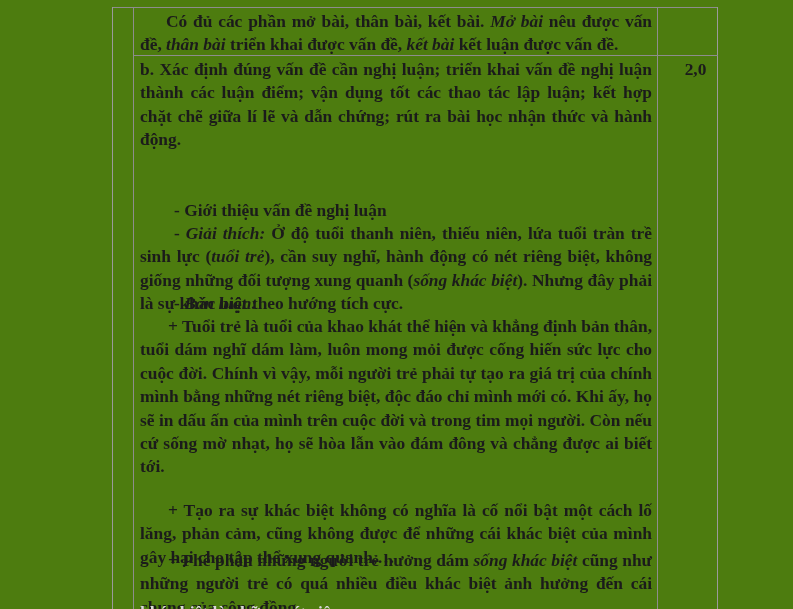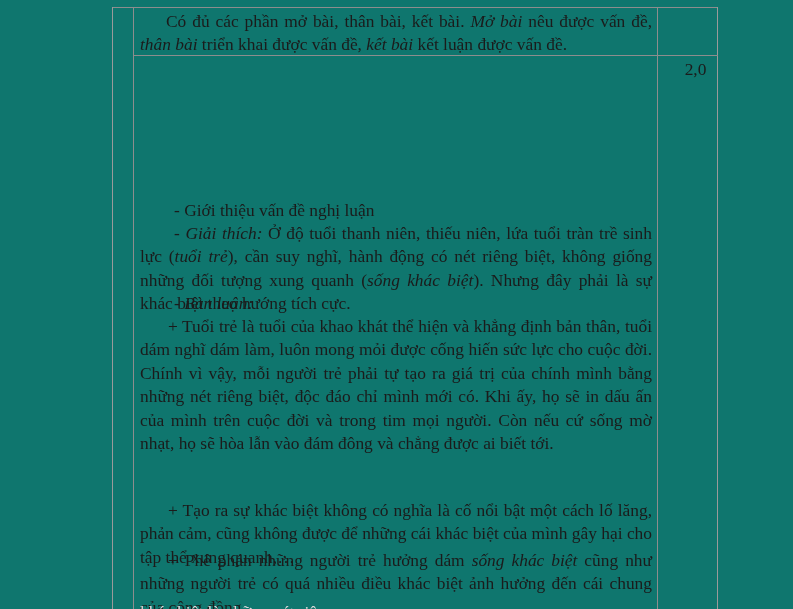--- a/index.html
+++ b/index.html
@@ -13,21 +13,22 @@
     overflow: hidden;
     font-family: "Liberation Serif", "DejaVu Serif", serif;
     color: #1b1b1b;
     position: relative;
   }
 
   
   .scan-page {
     position: absolute;
     inset: 0;
-    background: #0f766e;
+    background: #4d7c0f;
+    font-weight: bold;
   }
 
   
   .frame-top {
     position: absolute;
     left: 112px; top: 7px;
     width: 606px; height: 1px;
     background: #8d8d8d;
   }
   .frame-left-outer {
@@ -129,20 +130,23 @@
   <div class="frame-left-outer"></div>
   <div class="rule-col-left"></div>
   <div class="rule-col-right"></div>
   <div class="frame-right-outer"></div>
   <div class="row-divider"></div>
 
   <div class="cell-body" id="block-a">
     <p class="indent"><span>Có đủ các phần mở bài, thân bài, kết bài. </span><span class="it">Mở bài</span><span> nêu được vấn đề, </span><span class="it">thân bài</span><span> triển khai được vấn đề, </span><span class="it">kết bài</span><span> kết luận được vấn đề.</span></p>
   </div>
 
+  <div class="cell-body" id="block-b">
+    <p>b.  Xác định đúng vấn đề cần nghị luận; triển khai vấn đề nghị luận thành các luận điểm; vận dụng tốt các thao tác lập luận; kết hợp chặt chẽ giữa lí lẽ và dẫn chứng; rút ra bài học nhận thức và hành động.</p>
+  </div>
 
   <div class="score-cell" id="score-b">2,0</div>
 
 
   <div class="cell-body" id="block-explain">
     <p class="dash-item"><span>-  </span><span class="it">Giải thích:</span><span> Ở độ tuổi thanh niên, thiếu niên, lứa tuổi tràn trề sinh lực (</span><span class="it">tuổi trẻ</span><span>), cần suy nghĩ, hành động có nét riêng biệt, không giống những đối tượng xung quanh (</span><span class="it">sống khác biệt</span><span>). Nhưng đây phải là sự khác biệt theo hướng tích cực.</span></p>
   </div>
 
   <div class="cell-body" id="block-intro">
     <p class="dash-item">-  Giới thiệu vấn đề nghị luận</p>

